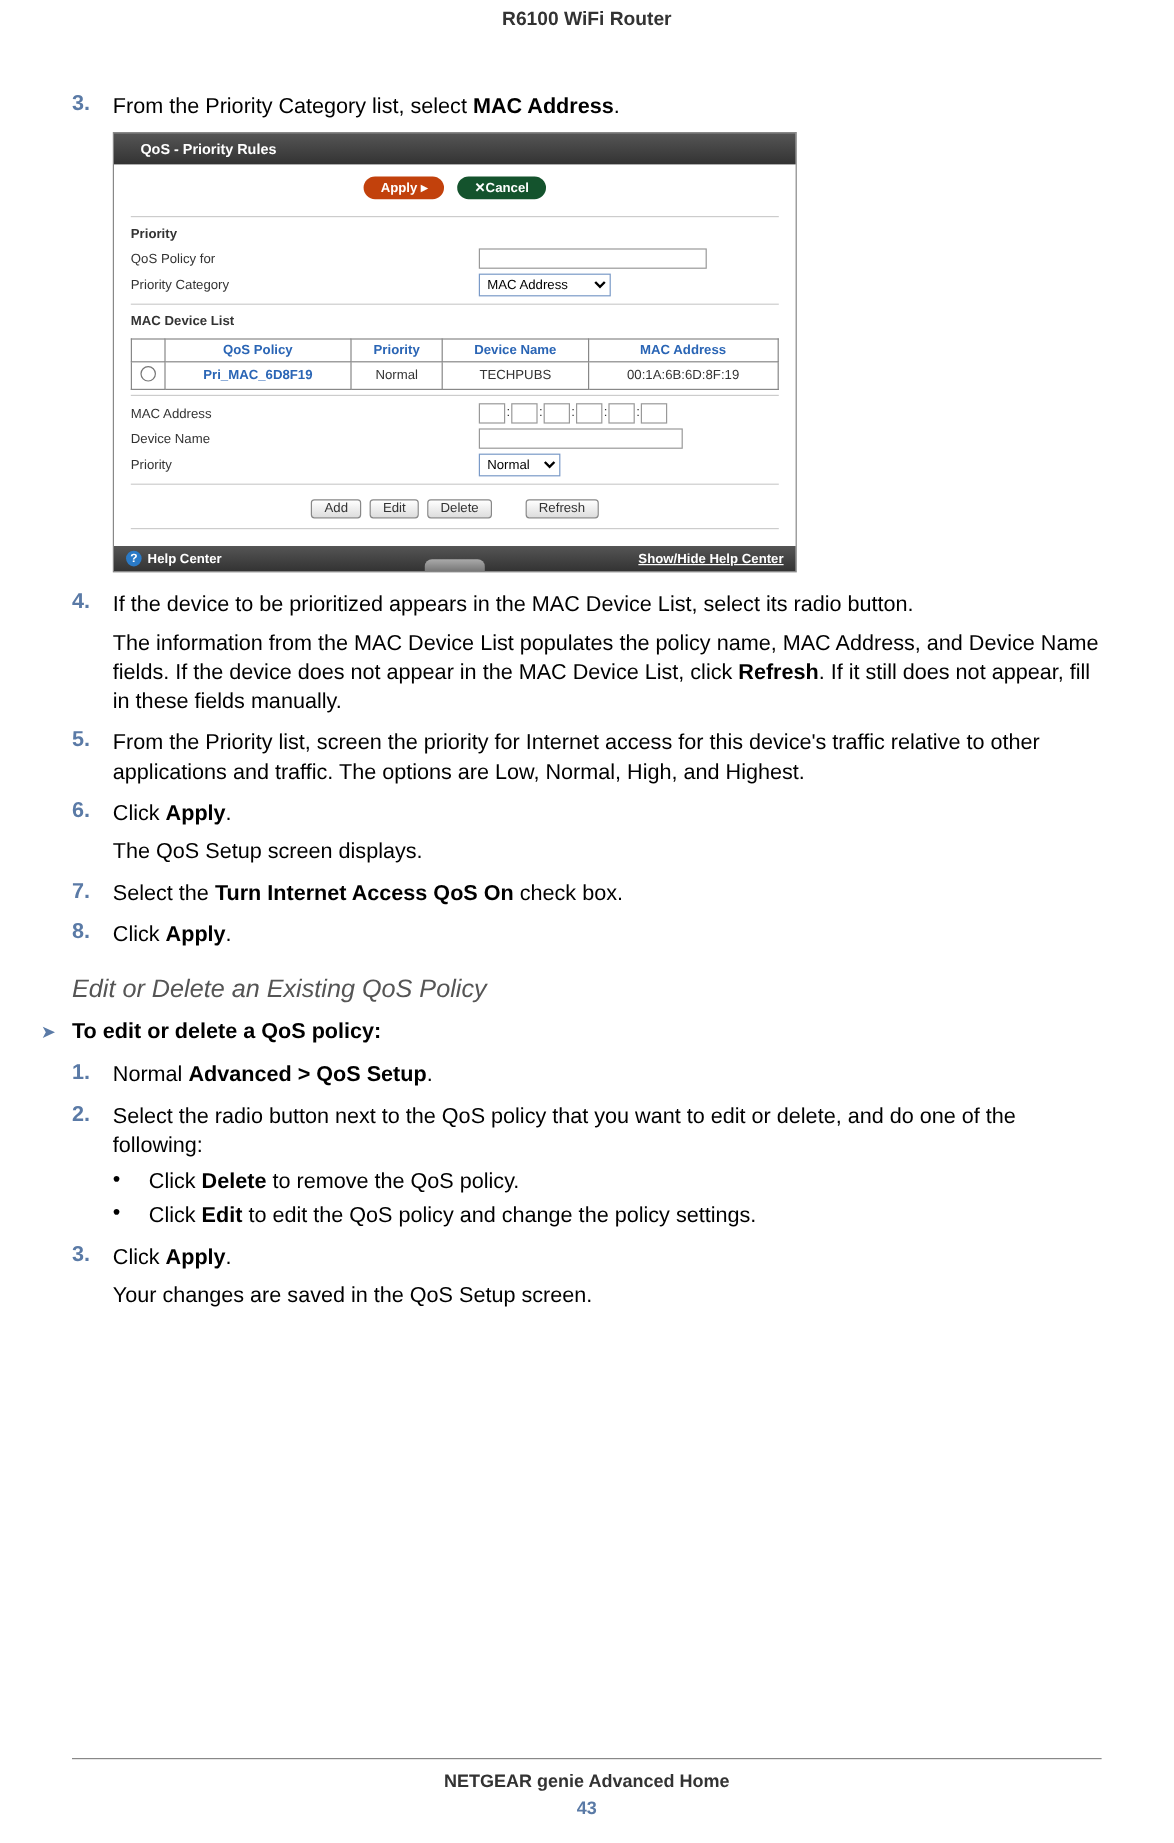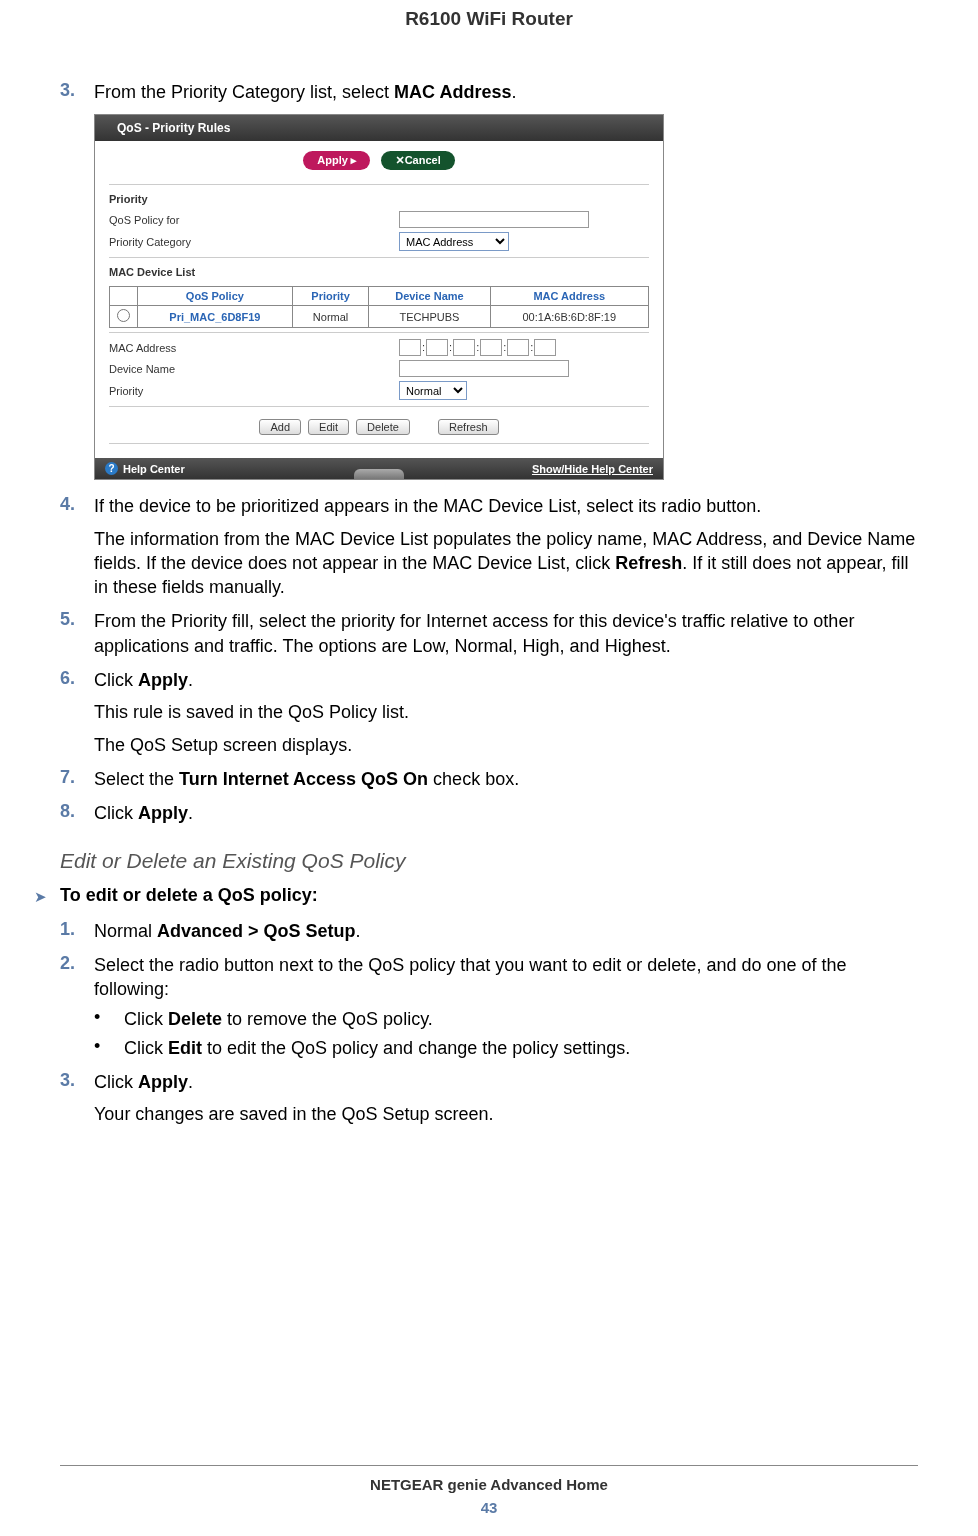--- a/index.html
+++ b/index.html
@@ -13,21 +13,21 @@
     padding: 0;
   }
   .page {
     padding: 0 60px 30px 60px;
     position: relative;
     min-height: 1536px;
   }
   .running-header {
     text-align: center;
     font-weight: bold;
-    font-size: 19px;
+    font-size: 16px;
     color: #333;
     padding: 8px 0 40px 0;
   }
   .num-item {
     display: flex;
     margin: 10px 0 6px 0;
   }
   .num-item .num {
     width: 34px;
     flex-shrink: 0;
@@ -89,21 +89,21 @@
   }
   .btn-apply, .btn-cancel {
     display: inline-block;
     border-radius: 10px;
     padding: 3px 14px;
     font-size: 11px;
     font-weight: bold;
     color: #fff;
     margin: 0 4px;
   }
-  .btn-apply { background: #be185d; }
+  .btn-apply { background: #c2410c; }
   .btn-cancel { background: #14532d; }
   .shot-body { padding: 2px 14px 10px 14px; }
   .hr { border: none; border-top: 1px solid #ccc; margin: 4px 0; }
   .sect-label { font-weight: bold; padding: 4px 0; }
   .form-row { display: flex; align-items: center; padding: 2px 0; }
   .form-row .lbl { width: 290px; }
   .txt-input {
     border: 1px solid #999;
     height: 17px;
     width: 170px;
@@ -285,30 +285,29 @@
   <div class="num-item">
     <div class="num">4.</div>
     <div class="txt">If the device to be prioritized appears in the MAC Device List, select its radio button.</div>
   </div>
   <p class="body-para">
     <span>The information from the MAC Device List populates the policy name, MAC Address, and Device Name fields. If the device does not appear in the MAC Device List, click </span><b>Refresh</b><span>. If it still does not appear, fill in these fields manually.</span>
   </p>
 
   <div class="num-item">
     <div class="num">5.</div>
-    <div class="txt">From the Priority fill, select the priority for Internet access for this device's traffic relative to other applications and traffic. The options are Low, Normal, High, and Highest.</div>
+    <div class="txt">From the Priority list, screen the priority for Internet access for this device's traffic relative to other applications and traffic. The options are Low, Normal, High, and Highest.</div>
   </div>
 
   <div class="num-item">
     <div class="num">6.</div>
     <div class="txt">
       <span>Click </span><b>Apply</b><span>.</span>
     </div>
   </div>
-  <p class="body-para">This rule is saved in the QoS Policy list.</p>
   <p class="body-para">The QoS Setup screen displays.</p>
 
   <div class="num-item">
     <div class="num">7.</div>
     <div class="txt">
       <span>Select the </span><b>Turn Internet Access QoS On</b><span> check box.</span>
     </div>
   </div>
 
   <div class="num-item">

